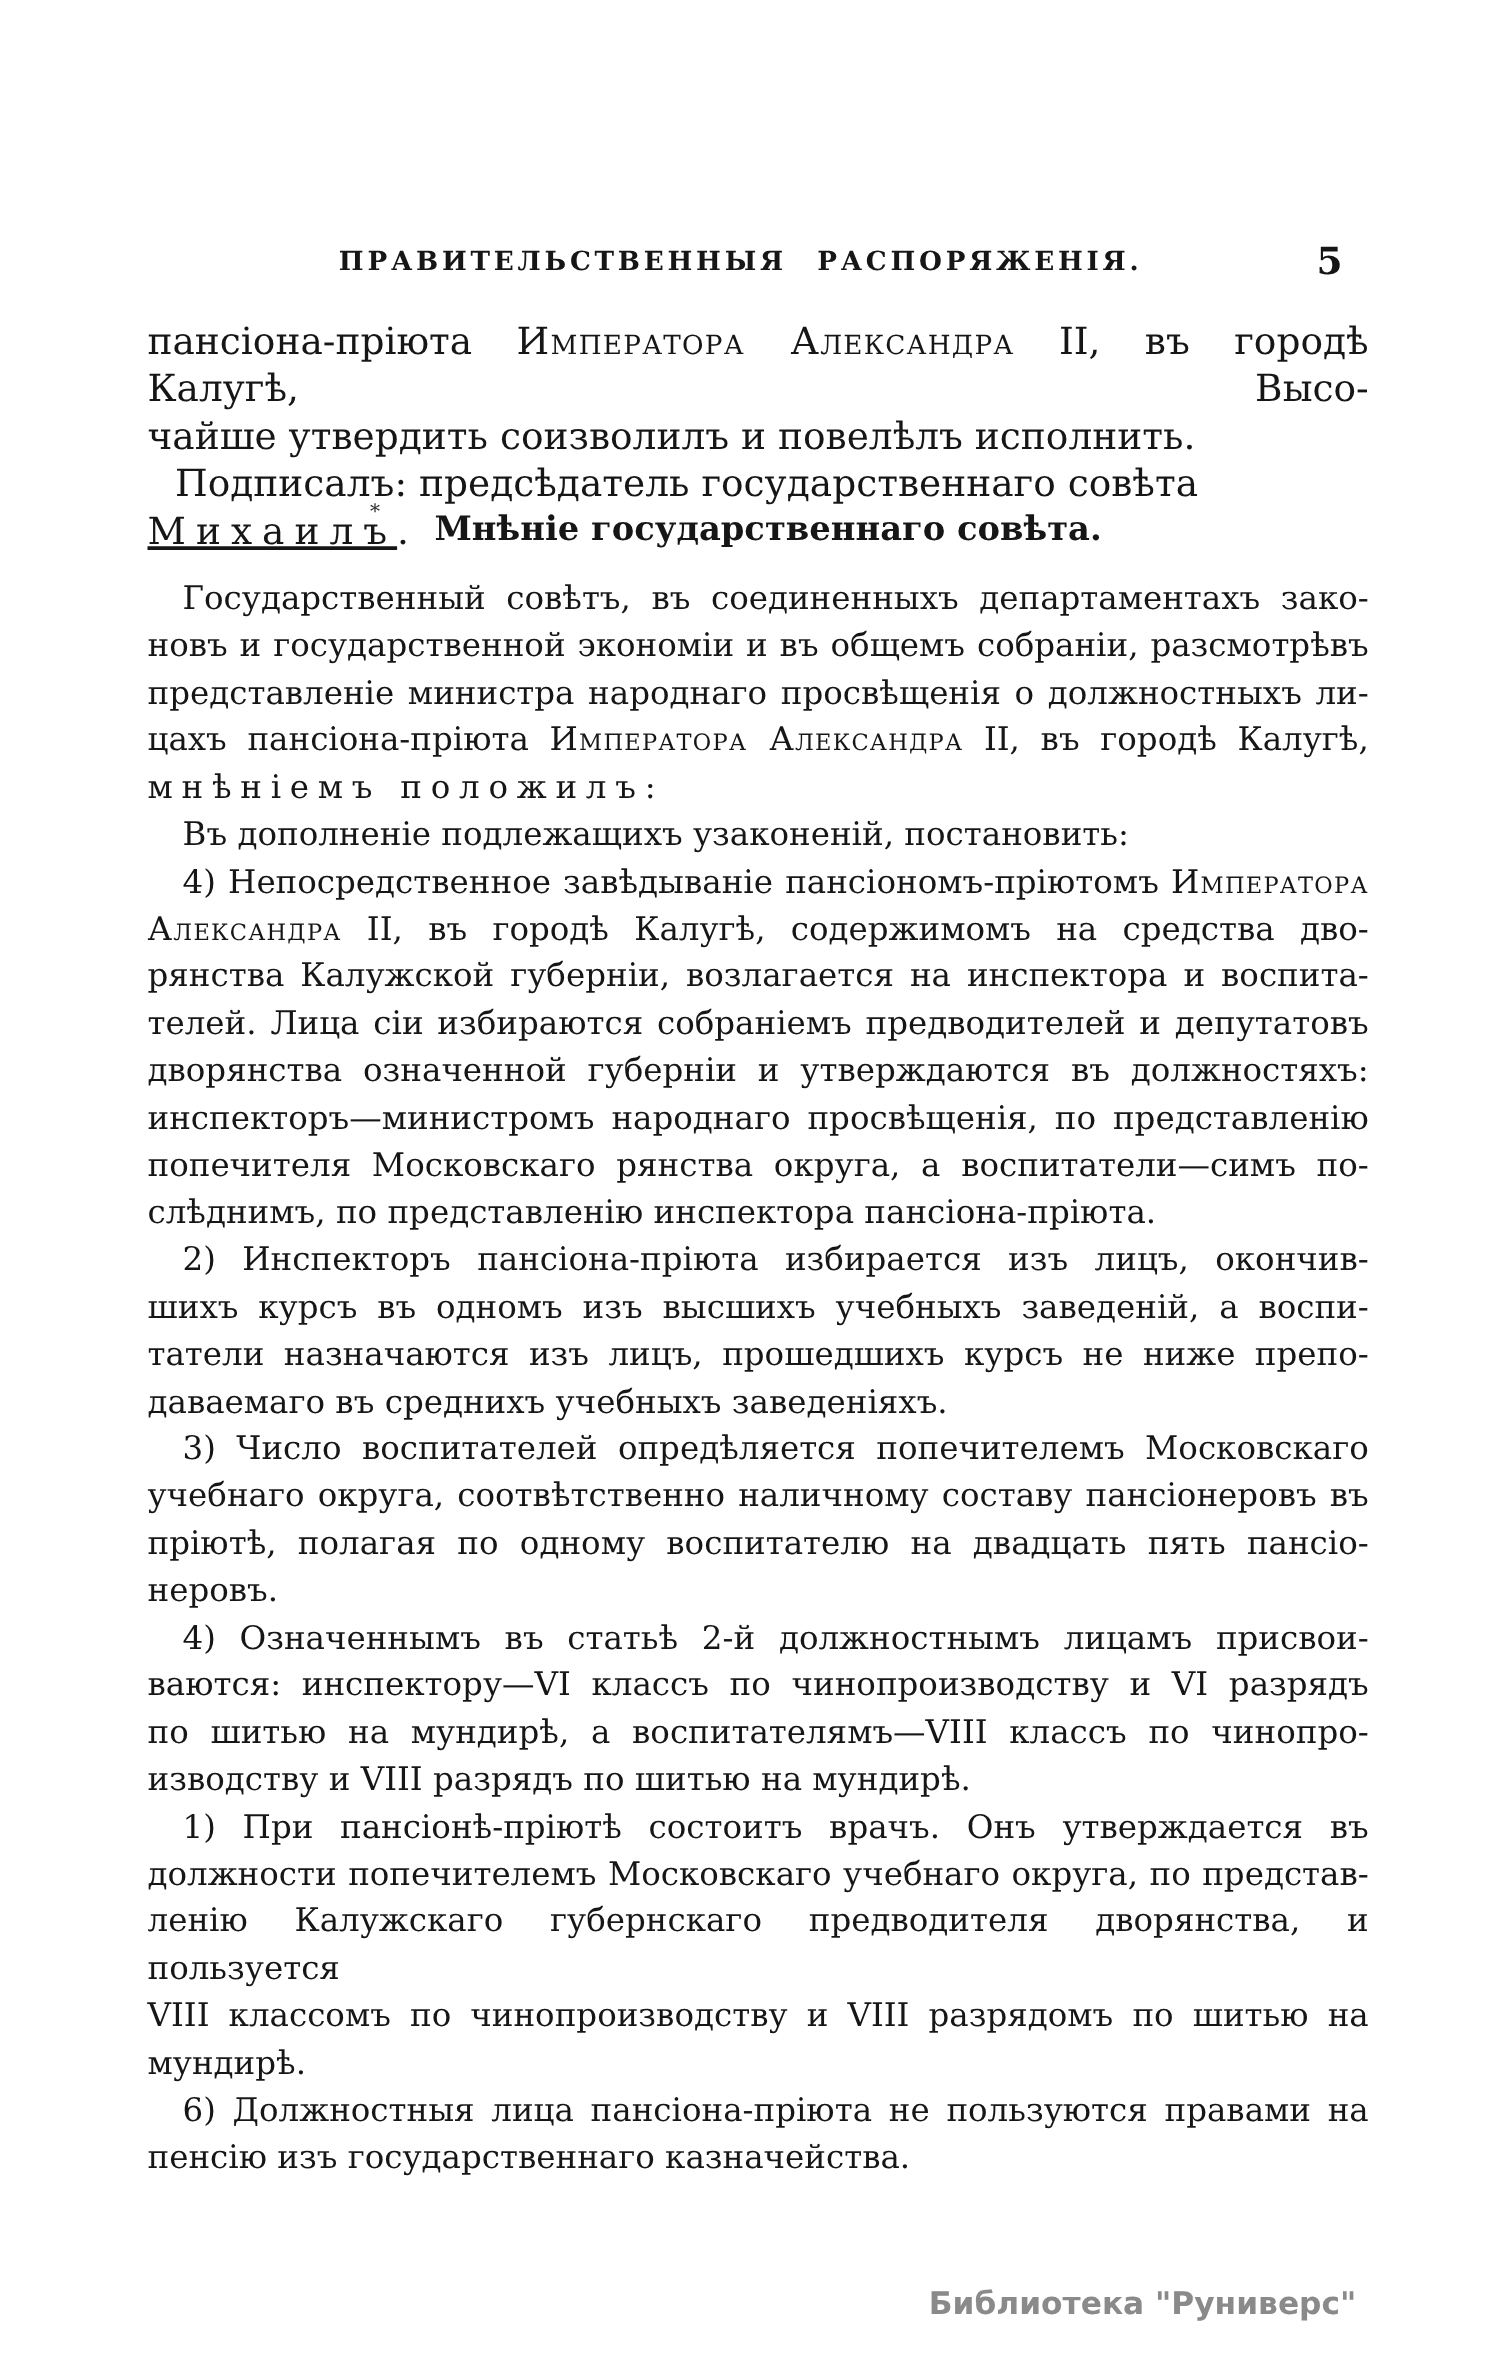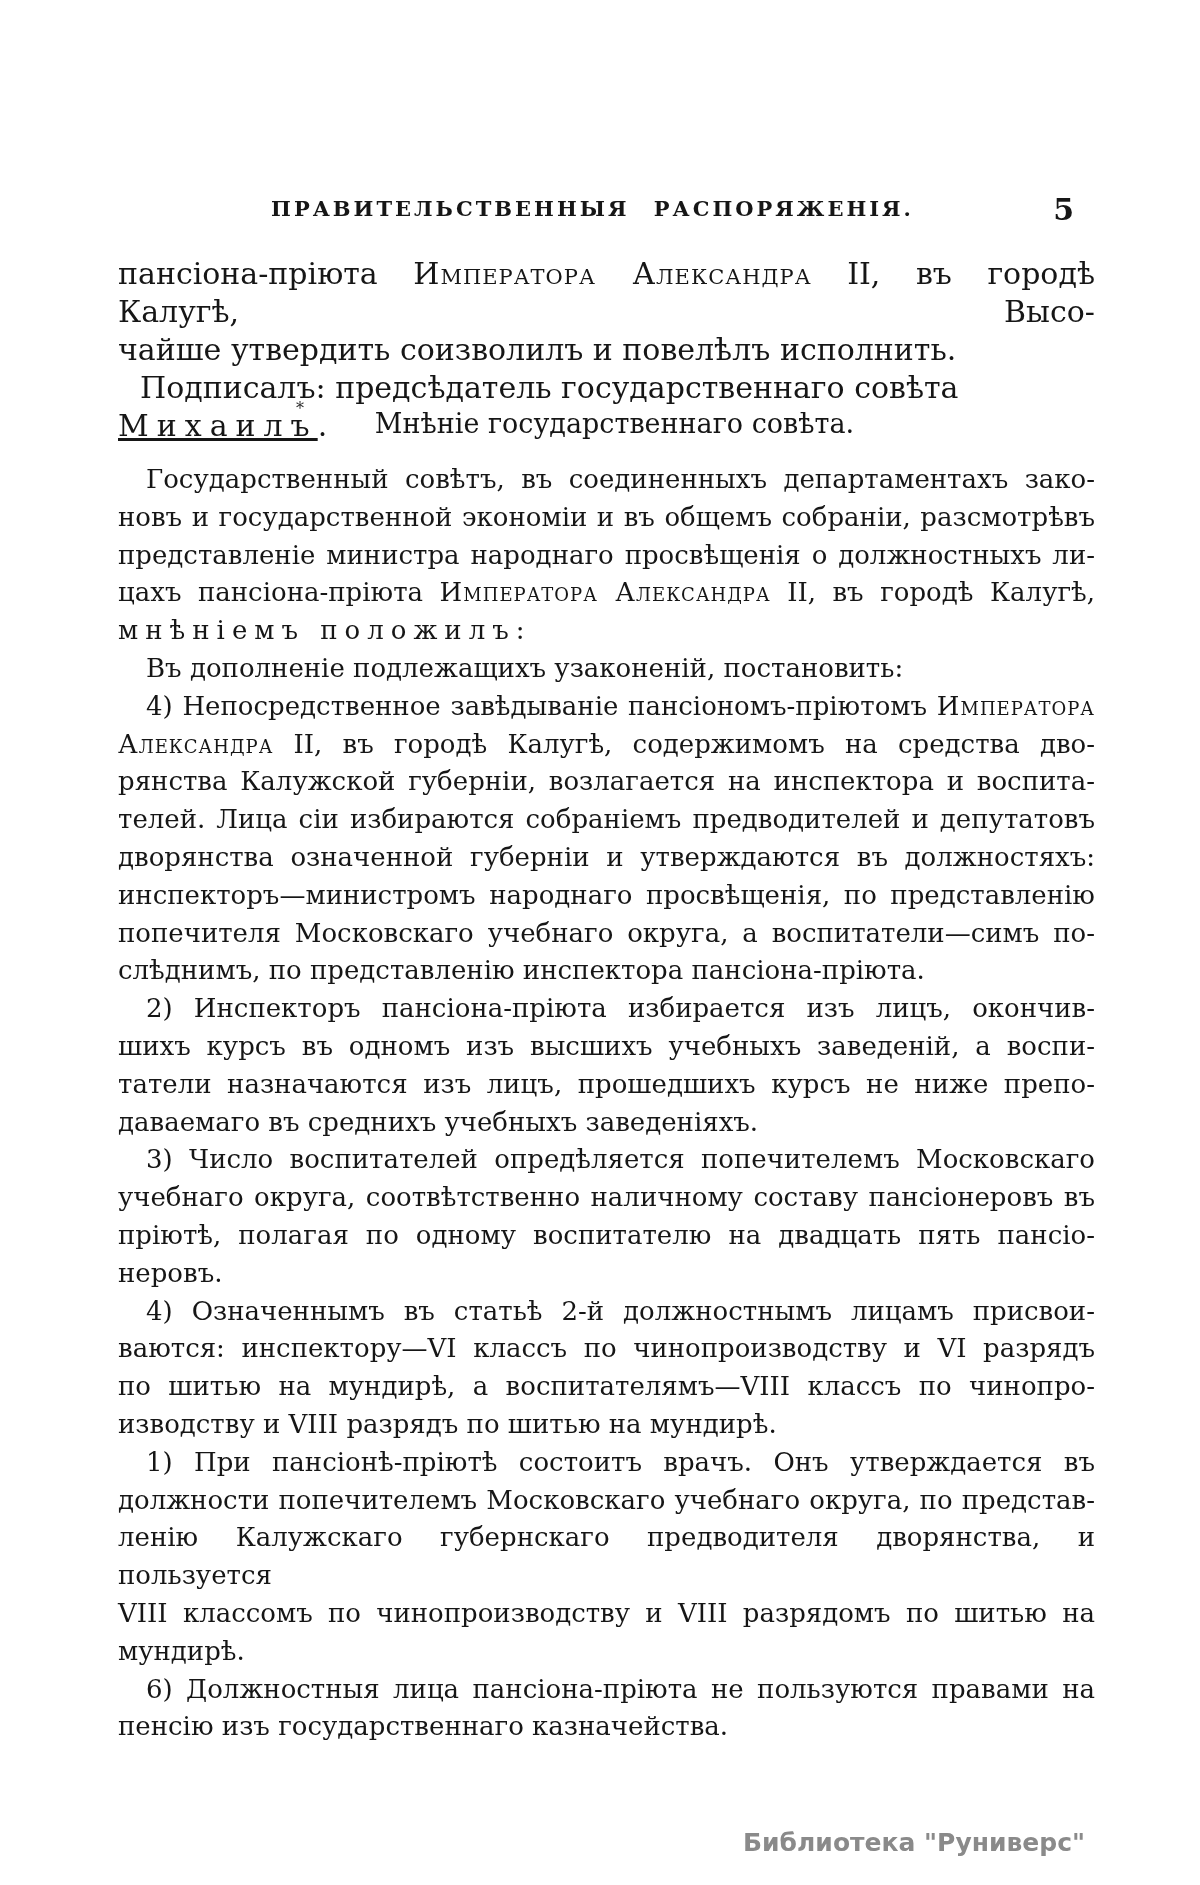--- a/index.html
+++ b/index.html
@@ -33,21 +33,21 @@
   }
   .ln{min-height:1em;}
   .j{text-align:justify;text-align-last:justify;}
   .ind{text-indent:28px;}
   .ind-sm{text-indent:22px;}
   .sc{font-variant:small-caps;letter-spacing:1px;}
   .sp{letter-spacing:7px;}
   .sp-name{letter-spacing:8px;text-decoration:underline;}
   .section-heading{
     position:absolute;left:118px;top:408px;width:977px;
-    text-align:center;font-size:27px;font-weight:normal;
+    text-align:center;font-size:27px;font-weight:bold;
     transform:translateX(8px);
     white-space:nowrap;
   }
   .heading-mark{
     position:absolute;left:296px;top:399px;
     font-size:16px;color:#2a2a2a;
   }
   .watermark{
     position:absolute;right:115px;top:1828px;
     font-family:"DejaVu Sans", sans-serif;
@@ -79,21 +79,21 @@
     <div class="ln j">представленіе министра народнаго просвѣщенія о должностныхъ ли-</div>
     <div class="ln j"><span>цахъ пансіона-пріюта </span><span class="sc">Императора Александра</span><span> II, въ городѣ Калугѣ,</span></div>
     <div class="ln sp">мнѣніемъ положилъ:</div>
     <div class="ln ind">Въ дополненіе подлежащихъ узаконеній, постановить:</div>
     <div class="ln j ind"><span>4) Непосредственное завѣдываніе пансіономъ-пріютомъ </span><span class="sc">Императора</span></div>
     <div class="ln j"><span class="sc">Александра</span><span> II, въ городѣ Калугѣ, содержимомъ на средства дво-</span></div>
     <div class="ln j">рянства Калужской губерніи, возлагается на инспектора и воспита-</div>
     <div class="ln j">телей. Лица сіи избираются собраніемъ предводителей и депутатовъ</div>
     <div class="ln j">дворянства означенной губерніи и утверждаются въ должностяхъ:</div>
     <div class="ln j">инспекторъ—министромъ народнаго просвѣщенія, по представленію</div>
-    <div class="ln j">попечителя Московскаго учебнаго округа, а воспитатели—симъ по-</div>
+    <div class="ln j">попечителя Московскаго рянства округа, а воспитатели—симъ по-</div>
     <div class="ln">слѣднимъ, по представленію инспектора пансіона-пріюта.</div>
     <div class="ln j ind">2) Инспекторъ пансіона-пріюта избирается изъ лицъ, окончив-</div>
     <div class="ln j">шихъ курсъ въ одномъ изъ высшихъ учебныхъ заведеній, а воспи-</div>
     <div class="ln j">татели назначаются изъ лицъ, прошедшихъ курсъ не ниже препо-</div>
     <div class="ln">даваемаго въ среднихъ учебныхъ заведеніяхъ.</div>
     <div class="ln j ind">3) Число воспитателей опредѣляется попечителемъ Московскаго</div>
     <div class="ln j">учебнаго округа, соотвѣтственно наличному составу пансіонеровъ въ</div>
     <div class="ln j">пріютѣ, полагая по одному воспитателю на двадцать пять пансіо-</div>
     <div class="ln">неровъ.</div>
     <div class="ln j ind">4) Означеннымъ въ статьѣ 2-й должностнымъ лицамъ присвои-</div>

